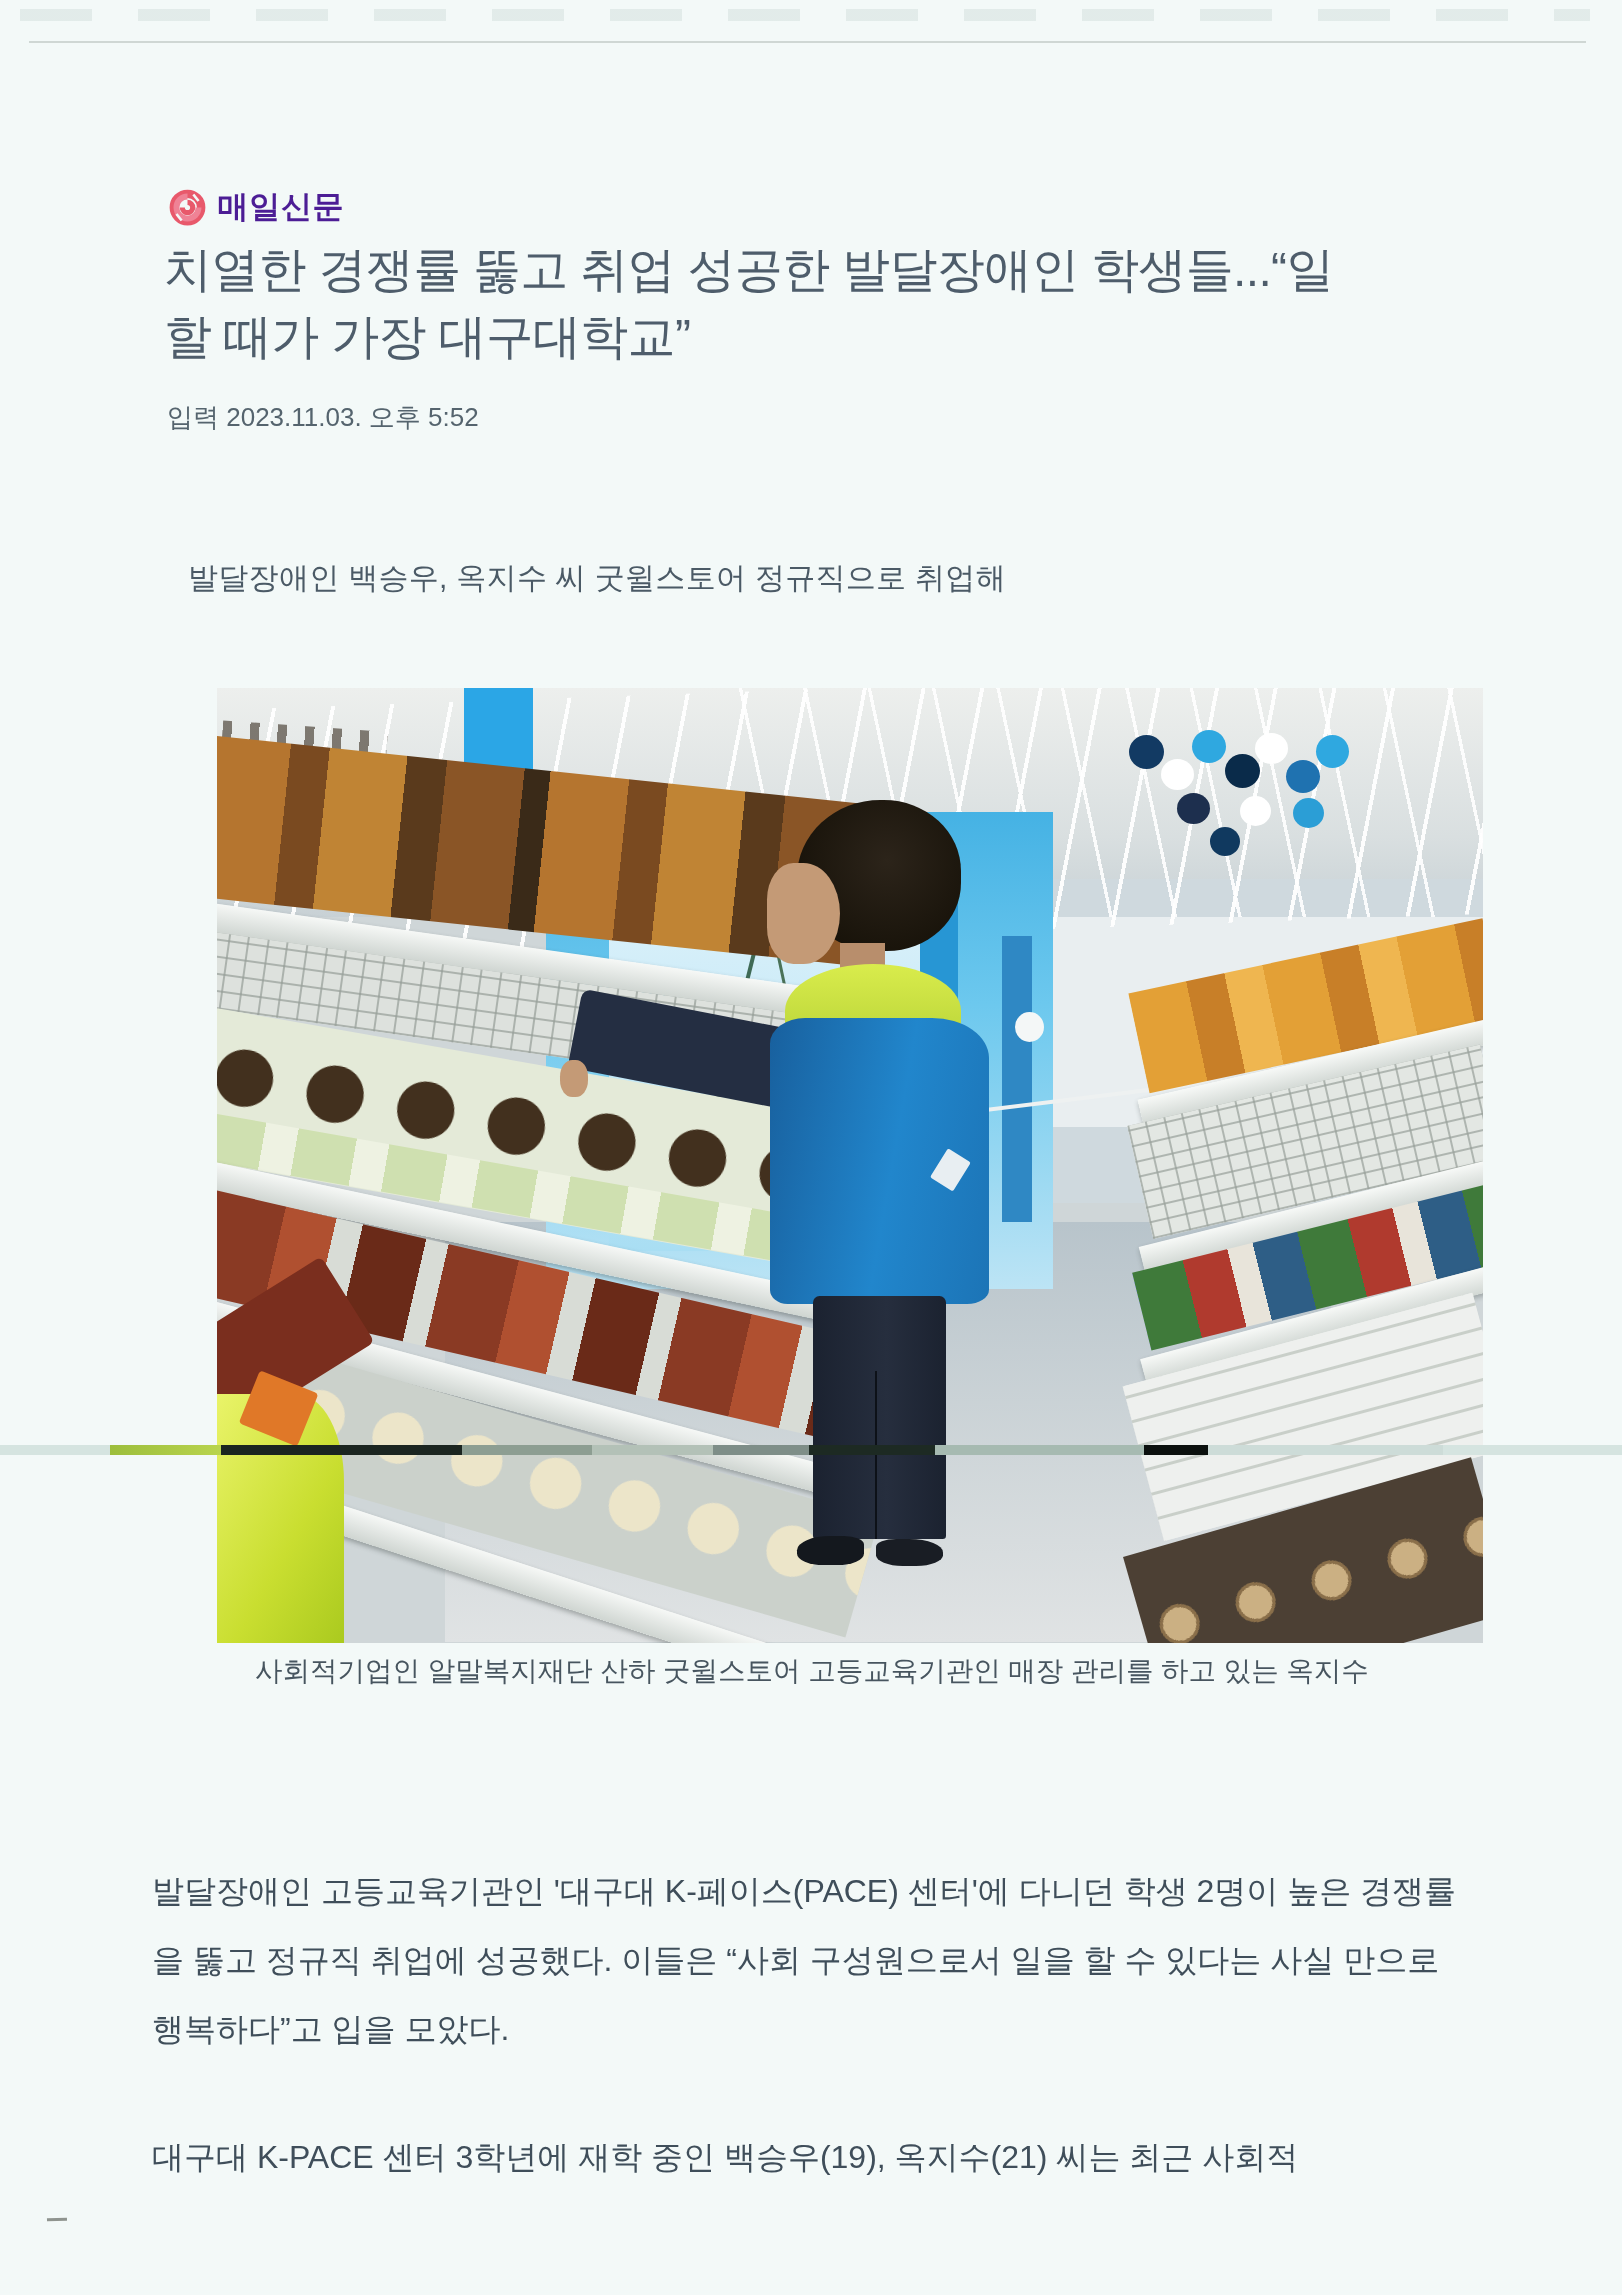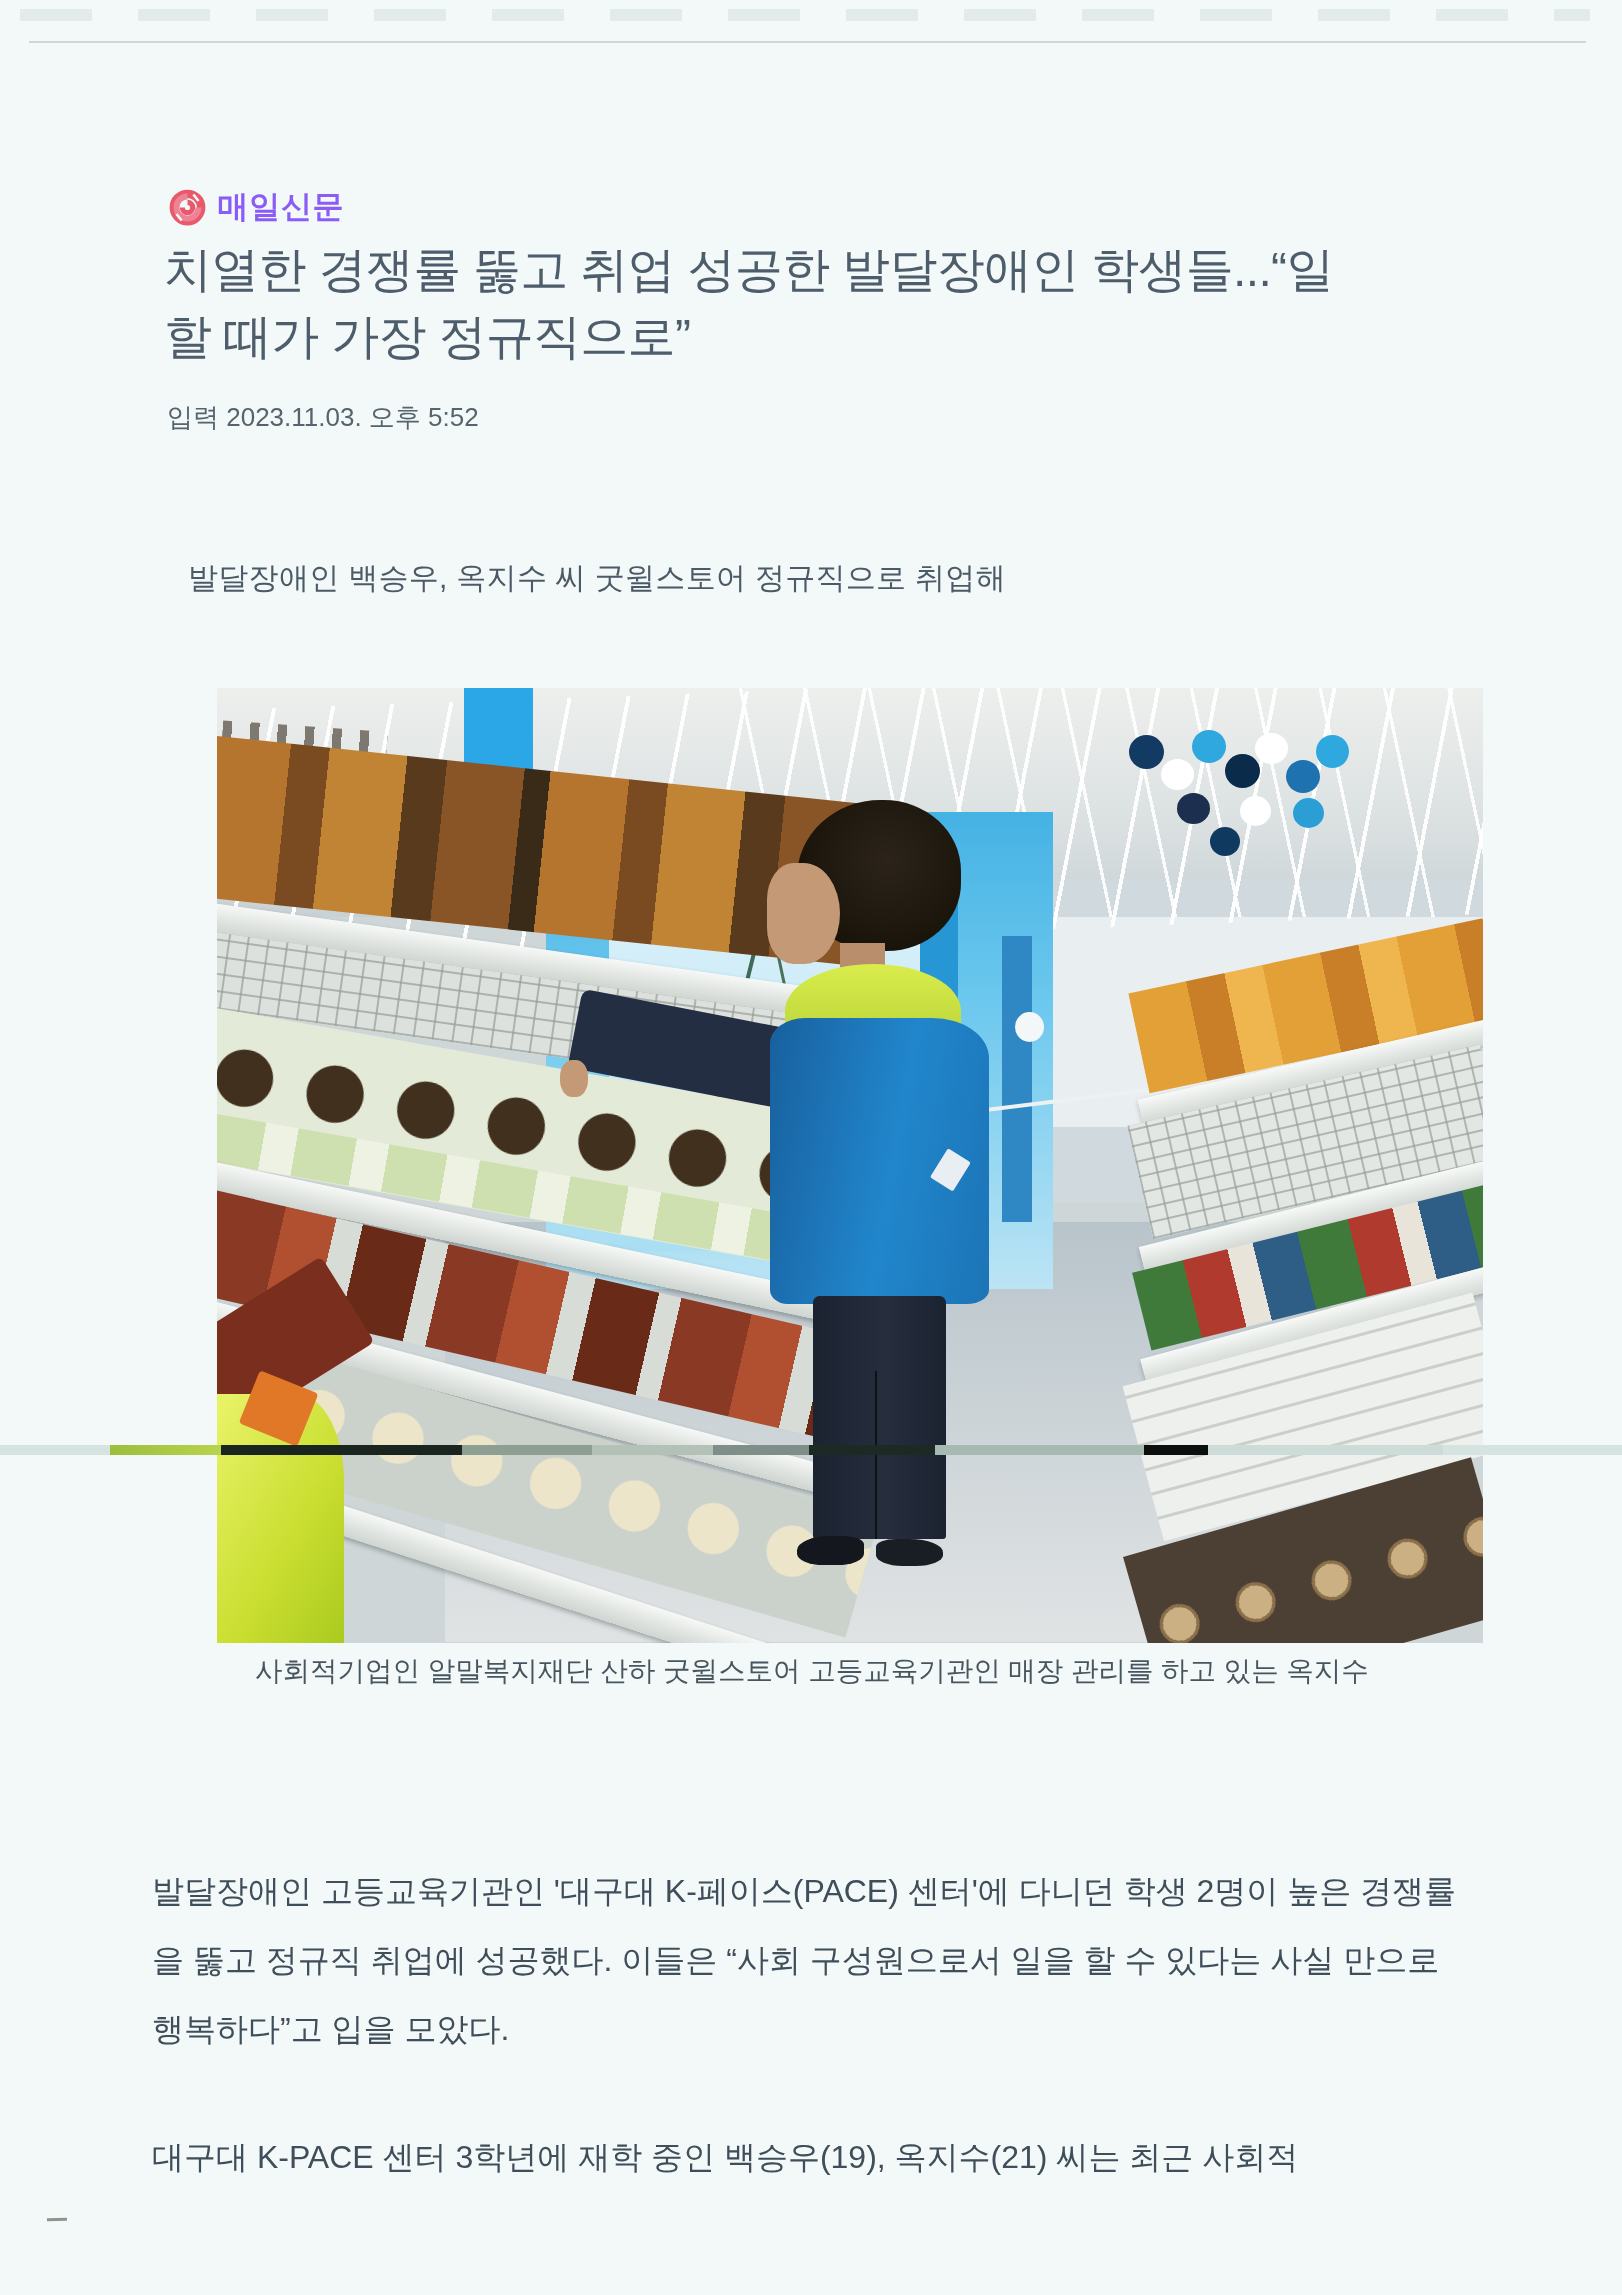--- a/index.html
+++ b/index.html
@@ -27,21 +27,21 @@
   .g6{width:96px;background:#7e8e88;}
   .g7{width:126px;background:#1d2a23;}
   .g8{width:209px;background:#a6bab1;}
   .g9{width:64px;background:#0b100e;}
   .g10{width:235px;background:#cddcd8;}
   .g11{width:180px;background:#d5e4e0;}
 
   
   .masthead{position:absolute;left:168px;top:186px;display:flex;align-items:center;gap:10.5px;}
   .logo-icon{width:39px;height:39px;display:block;}
-  .logo-text{font-size:31px;font-weight:bold;color:#8b5cf6;letter-spacing:0.7px;}
+  .logo-text{font-size:31px;font-weight:bold;color:#4c1d95;letter-spacing:0.7px;}
 
   
   .headline{position:absolute;left:164px;top:236px;width:1197px;margin:0;
     font-size:48px;line-height:67px;font-weight:500;color:#4e5d6b;letter-spacing:-0.7px;word-break:break-all;}
   .published{position:absolute;left:167px;top:400px;font-size:26px;color:#55646e;}
 
   .subheading{position:absolute;left:188px;top:558px;font-size:30px;color:#4b5a66;letter-spacing:0.3px;}
 
   
   .photo{position:absolute;left:177px;top:677px;width:1266px;height:955px;background:#cfd6d8;overflow:hidden;}
@@ -175,21 +175,21 @@
     <svg class="logo-icon" viewBox="0 0 60 60" aria-hidden="true">
       <circle cx="30" cy="30" r="21" fill="none" stroke="#e8596b" stroke-width="13"></circle>
       <path d="M30 13 A17 17 0 1 0 47 30" fill="none" stroke="#ef8295" stroke-width="9"></path>
       <path d="M30 22 A8 8 0 1 1 22 30" fill="none" stroke="#e8596b" stroke-width="8"></path>
       <line x1="39" y1="10" x2="47" y2="20" stroke="#f3f9f8" stroke-width="4"></line>
       <line x1="13" y1="40" x2="21" y2="50" stroke="#f3f9f8" stroke-width="4"></line>
     </svg>
     <span class="logo-text">매일신문</span>
   </header>
 
-  <h1 class="headline">치열한 경쟁률 뚫고 취업 성공한 발달장애인 학생들...“일할 때가 가장 정규직으로”</h1>
+  <h1 class="headline">치열한 경쟁률 뚫고 취업 성공한 발달장애인 학생들...“일할 때가 가장 대구대학교”</h1>
 
   <div class="published">입력 2023.11.03. 오후 5:52</div>
 
   <div class="subheading">발달장애인 백승우, 옥지수 씨 굿윌스토어 정규직으로 취업해</div>
 
   <figure class="photo" role="img" aria-label="굿윌스토어 매장 진열대 사이에서 파란 조끼를 입고 상품을 정리하는 직원">
     <div class="ph-ceiling"></div>
     <div class="ph-lights"></div>
     <div class="ph-lights2"></div>
     <div class="ph-wall-right"></div>

